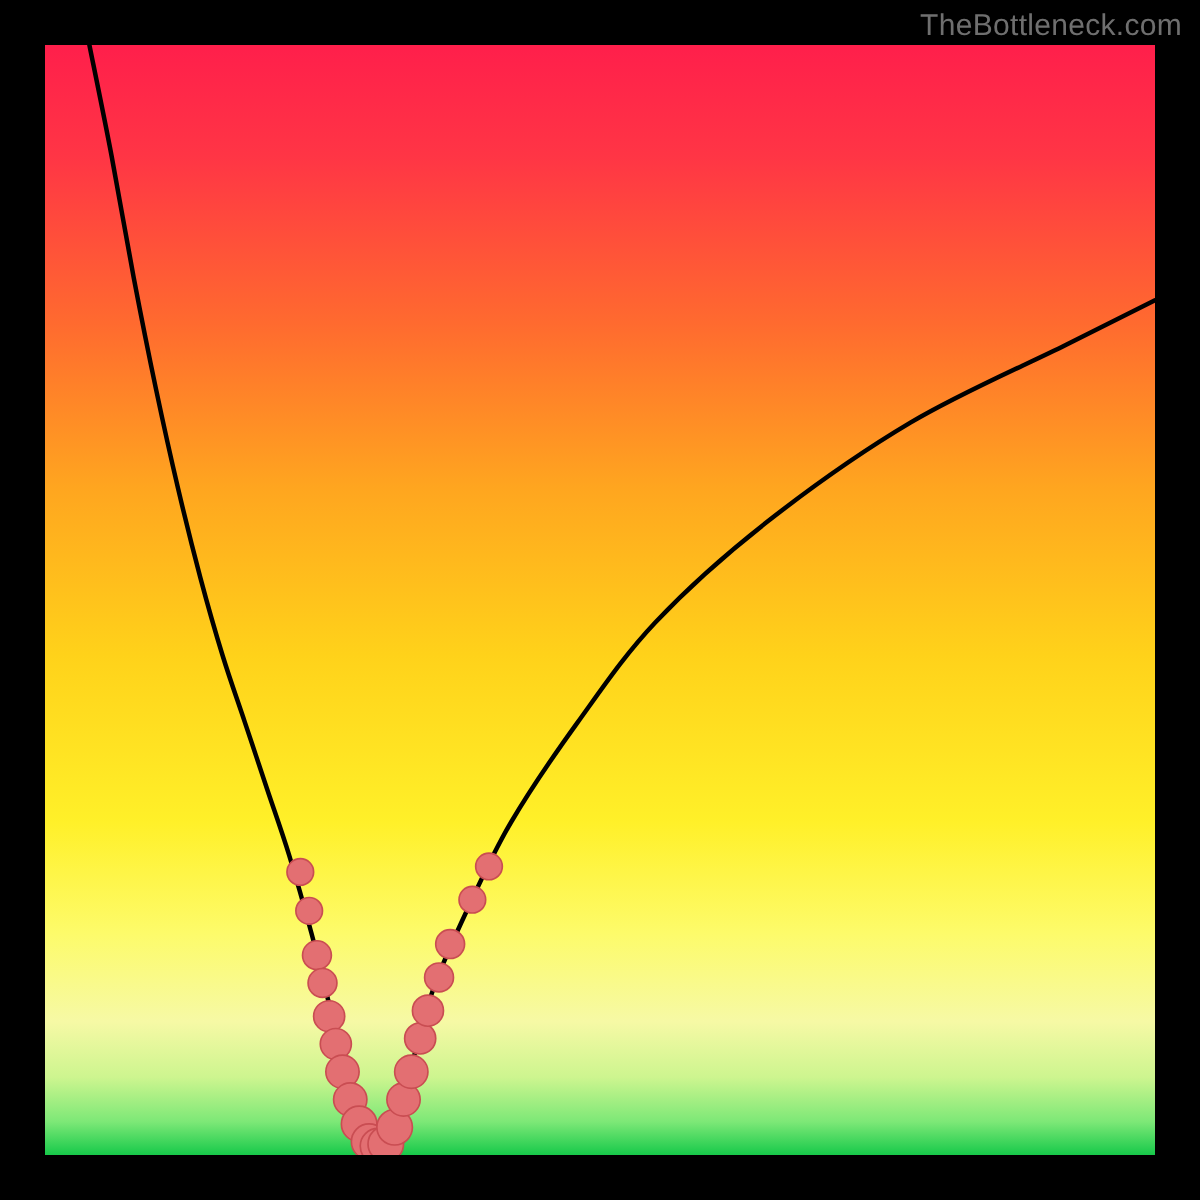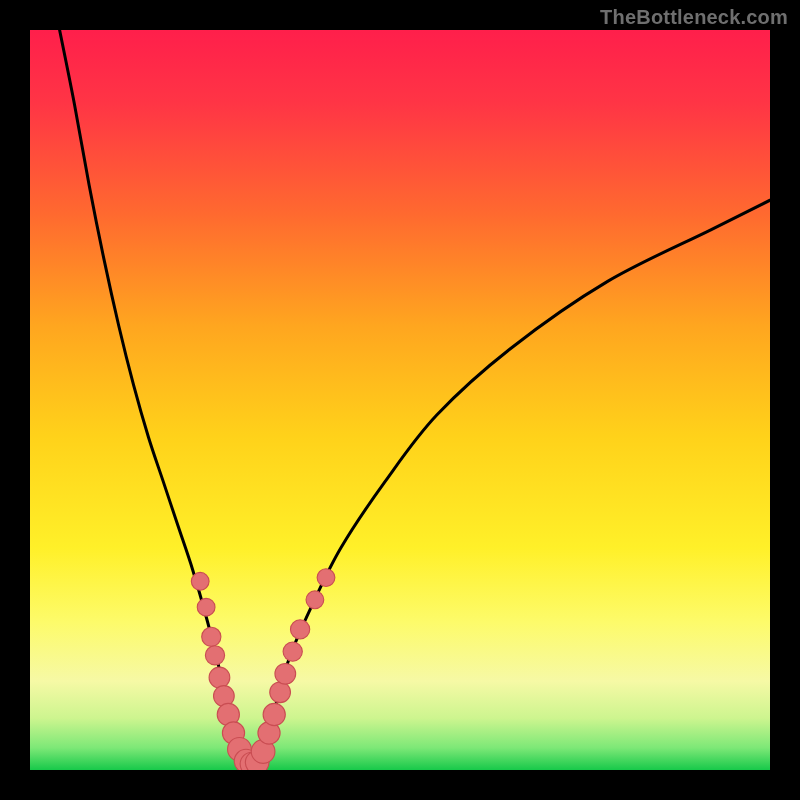--- a/index.html
+++ b/index.html
@@ -26,21 +26,21 @@
     width: 740px;
     height: 740px;
     overflow: hidden;
   }
   .watermark {
     position: absolute;
     top: 6px;
     right: 12px;
     color: #6f6f6f;
     font-size: 20px;
-    font-weight: 700;
+    font-weight: 400;
     letter-spacing: 0.2px;
     text-align: right;
   }
   svg.curve {
     position: absolute;
     inset: 0;
     width: 100%;
     height: 100%;
   }
 </style>

